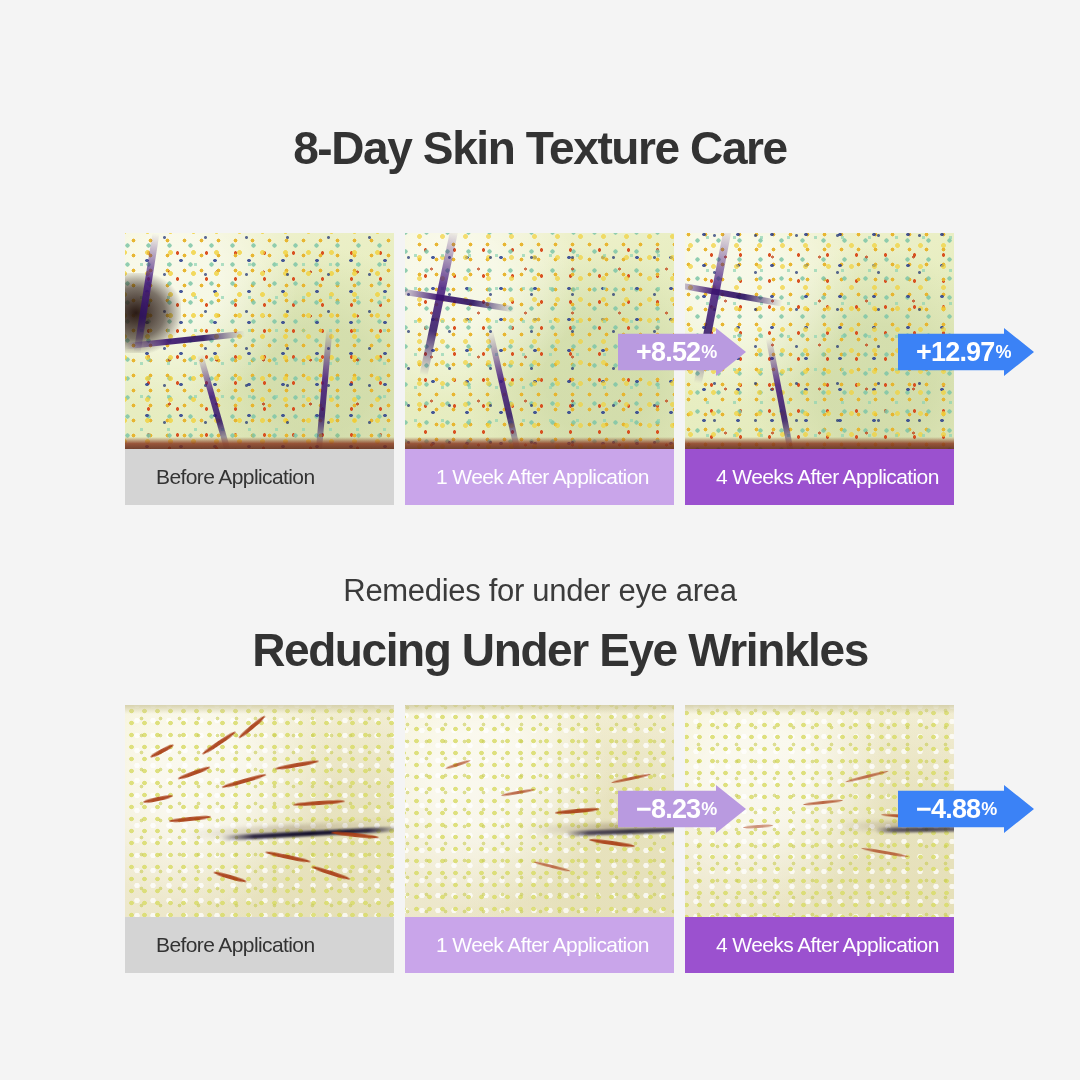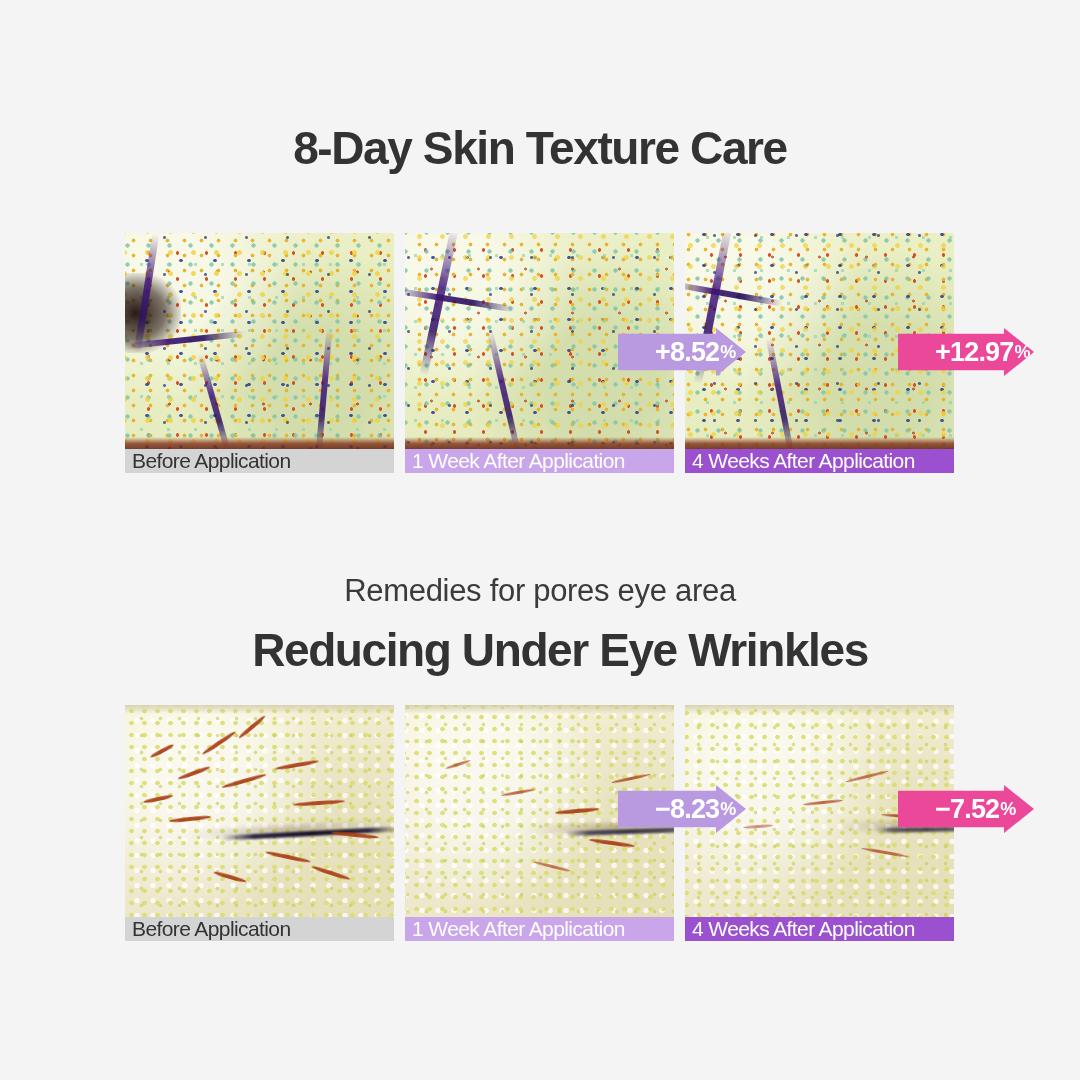--- a/index.html
+++ b/index.html
@@ -29,41 +29,41 @@
   
   .row{position:absolute;left:125px;width:829px;display:flex;gap:11px;}
   #row1{top:233px;}
   #row2{top:705px;}
   .panel{position:relative;width:269px;}
   .photo{position:relative;width:269px;height:216px;overflow:hidden;}
   #row2 .photo{height:212px;}
 
   
   .caption{
-    height:24px;display:flex;align-items:center;
-    padding-left:7px;box-sizing:border-box;
+    height:56px;display:flex;align-items:center;
+    padding-left:31px;box-sizing:border-box;
     font-size:21px;letter-spacing:-0.6px;white-space:nowrap;
   }
   .cap-before{background:#d4d4d4;color:#333333;}
   .cap-week1{background:#c9a5ea;color:#ffffff;}
   .cap-week4{background:#9b51cf;color:#ffffff;}
 
   
   .badge{
     position:absolute;height:48px;
     display:flex;align-items:center;
     padding-left:18px;padding-right:34px;
     box-sizing:border-box;z-index:6;
     clip-path:polygon(0 12%,calc(100% - 30px) 12%,calc(100% - 30px) 0,100% 50%,calc(100% - 30px) 100%,calc(100% - 30px) 88%,0 88%);
     color:#ffffff;white-space:nowrap;
   }
-  .badge .num{font-size:27px;font-weight:700;letter-spacing:-0.8px;margin-left:19px;}
+  .badge .num{font-size:27px;font-weight:700;letter-spacing:-0.8px;}
   .badge .pct{font-size:18px;font-weight:700;margin-left:1px;}
   .badge-light{background:#b99ae0;}
-  .badge-dark{background:#ec4899;}
+  .badge-dark{background:#3b82f6;}
   #badge1{left:213px;top:95px;width:128px;}
   #badge2{left:213px;top:95px;width:136px;}
   #badge3{left:213px;top:80px;width:128px;}
   #badge4{left:213px;top:80px;width:136px;}
 
   
   .tex{position:absolute;inset:0;}
 
   
   .tex-pore{
@@ -207,21 +207,21 @@
       </div>
       <div class="caption cap-week4">4 Weeks After Application</div>
       <div class="badge badge-dark" id="badge2">
         <span class="num">+12.97</span>
         <span class="pct">%</span>
       </div>
     </div>
   </div>
 
   <div class="section-head" id="sec2-head">
-    <div class="eyebrow">Remedies for pores eye area</div>
+    <div class="eyebrow">Remedies for under eye area</div>
     <div class="headline">Reducing Under Eye Wrinkles</div>
   </div>
 
   <div class="row" id="row2">
 
     <div class="panel">
       <div class="photo">
         <div class="tex tex-eye"></div>
         <div class="speck eye-dots-c"></div>
         <div class="speck eye-dots-a"></div>
@@ -279,19 +279,19 @@
         <div class="crease-soft" style="left:150px;top:116px;width:140px;transform:rotate(-1deg);"></div>
         <div class="crease" style="left:190px;top:122px;width:100px;transform:rotate(-1deg);opacity:.7;"></div>
         <div class="wr" style="left:118px;top:96px;width:40px;height:3px;transform:rotate(-6deg);opacity:.75;"></div>
         <div class="wr" style="left:160px;top:70px;width:44px;height:3px;transform:rotate(-14deg);opacity:.7;"></div>
         <div class="wr" style="left:196px;top:110px;width:52px;height:3px;transform:rotate(4deg);opacity:.8;"></div>
         <div class="wr" style="left:176px;top:146px;width:48px;height:3px;transform:rotate(10deg);opacity:.7;"></div>
         <div class="wr" style="left:58px;top:120px;width:30px;height:3px;transform:rotate(-4deg);opacity:.55;"></div>
       </div>
       <div class="caption cap-week4">4 Weeks After Application</div>
       <div class="badge badge-dark" id="badge4">
-        <span class="num">−7.52</span>
+        <span class="num">−4.88</span>
         <span class="pct">%</span>
       </div>
     </div>
   </div>
 
 </div>
 
 </body></html>

